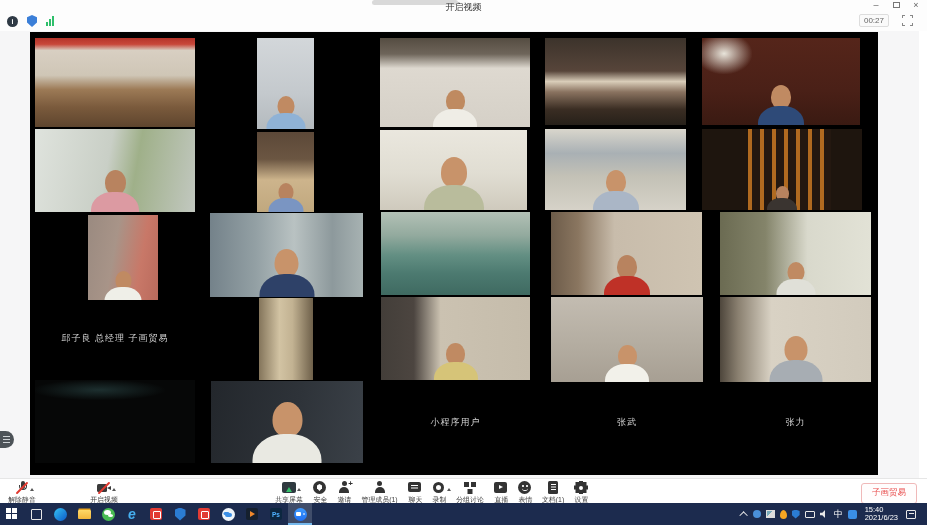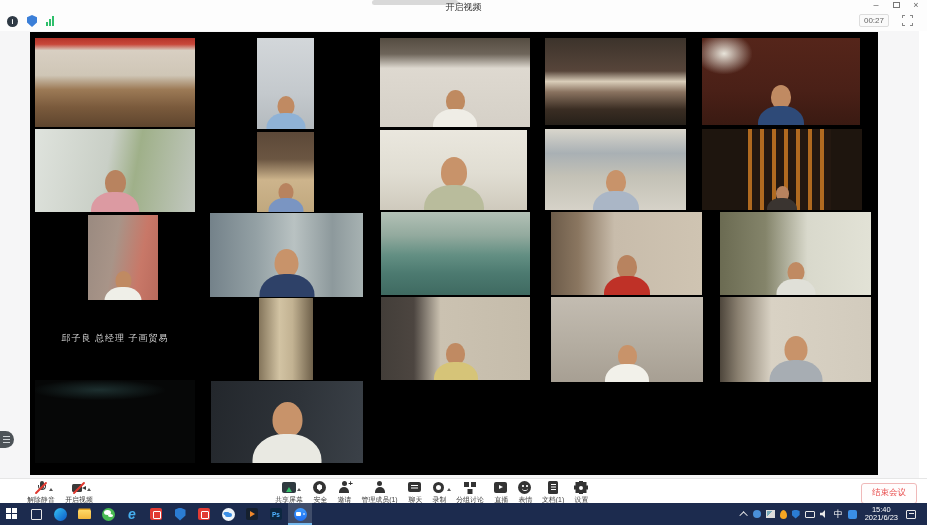--- a/index.html
+++ b/index.html
@@ -59,21 +59,21 @@
   .sc-wall1 { background:linear-gradient(90deg,#6d5c4a 0%,#8a7660 18%,#c8bcab 42%,#cfc4b2 100%); }
   .sc-wood { background:linear-gradient(180deg,#c3bcb1 0%,#b4ada1 55%,#a79f93 100%); }
   .sc-maroon { background:radial-gradient(30% 40% at 14% 18%, #e8e4da 0%, rgba(0,0,0,0) 60%), linear-gradient(180deg,#55251a 0%,#4a2017 60%,#3a1a12 100%); }
   .sc-lattice { background:repeating-linear-gradient(90deg,#b06a20 0 4px,#241810 4px 12px) , #1e150e; background-size:52% 100%; background-position:60% 0; background-repeat:no-repeat; background-color:#1e150e; }
   .sc-split { background:linear-gradient(90deg,#6b6b52 0%,#84846a 30%,#d9d9cc 58%,#e2e2d6 100%); }
   .sc-beige { background:linear-gradient(90deg,#4e463c 0%,#8a8070 12%,#d9d2c4 34%,#d2cbbd 100%); }
 
   
   #toolbar { position:absolute; left:0; top:478px; width:927px; height:25px; background:#fff; border-top:1px solid #e6e6e6; }
   .tb-group { position:absolute; top:1px; display:flex; align-items:flex-start; }
-  #tb-left { left:22px; }
+  #tb-left { left:3px;gap:44px; }
   #tb-center { left:270px; }
   .tb-item { display:flex; flex-direction:column; align-items:center; padding:1px 4px 0; position:relative; }
   .tb-item .lbl { font-size:7.5px; color:#3c3c3c; white-space:nowrap; margin-top:0px; transform:scale(.92); }
   .tb-ic { position:relative; width:16px; height:14px; }
   .caret { position:absolute; right:-4px; top:5px; width:0; height:0; border:2.5px solid transparent; border-bottom:3.5px solid #555; }
 
   .mic-muted-icon .bar { position:absolute; left:6.5px; top:0px; width:4px; height:8px; background:#3a3a3a; border-radius:2px; }
   .mic-muted-icon .arc { position:absolute; left:4.5px; top:4px; width:8px; height:5px; border:1.5px solid #3a3a3a; border-top:none; border-radius:0 0 7px 7px; }
   .slash { position:absolute; left:0px; top:6px; width:16px; height:2px; background:#e0392f; border-radius:1px; transform:rotate(-45deg); }
   .camera-off-icon .body { position:absolute; left:1px; top:3px; width:10px; height:8px; background:#3a3a3a; border-radius:1.5px; }
@@ -126,21 +126,21 @@
   .tr { display:inline-block; }
   .tr-arrow { width:6px; height:6px; border-left:1.5px solid #e8e8e8; border-top:1.5px solid #e8e8e8; transform:rotate(45deg) translateY(2px); }
   .tr-blue { width:8px; height:8px; border-radius:50%; background:#4a90d9; }
   .tr-pic { width:9px; height:8px; border:1px solid #ddd; background:linear-gradient(135deg,#7ab 40%,#ddd 40%); }
   .tr-flame { width:7px; height:9px; background:#f6a623; border-radius:50% 50% 50% 50% / 62% 62% 38% 38%; }
   .tr-shield { width:8px; height:9px; background:#2b7cd3; clip-path:polygon(50% 0,100% 18%,100% 62%,50% 100%,0 62%,0 18%); }
   .tr-display { width:10px; height:7px; border:1px solid #e8e8e8; border-radius:1px; }
   .tr-vol { width:9px; height:8px; background:#e8e8e8; clip-path:polygon(0 35%,30% 35%,60% 0,60% 100%,30% 65%,0 65%); }
   .tr-zh { color:#fff; font-size:9px; line-height:10px; }
   .tr-blueapp { width:9px; height:9px; background:#3a8ee6; border-radius:2px; }
-  #clock { color:#fff; font-size:7.5px; text-align:center; line-height:8.5px; padding:0 3px; }
+  #clock { color:#fff; font-size:7.5px; text-align:left; line-height:8.5px; padding:0 3px; }
   .tr-notif { width:10px; height:9px; border:1px solid #e8e8e8; border-radius:1px; position:relative; }
   .tr-notif:after { content:""; position:absolute; left:1.5px; top:2.5px; width:5px; height:1px; background:#e8e8e8; }
   #show-desktop { width:4px; border-left:1px solid #3a4a6e; }
 </style>
 </head>
 <body>
 
 <div id="titlebar">
   <div id="drag-pill"></div>
   <div id="title">开启视频</div>
@@ -224,39 +224,45 @@
         <div class="torso" style="width: 60px; height: 25px; background: rgb(185, 188, 156);"></div>
       </div>
     </div>
     <div class="tile sc-oval" style="left: 381px; top: 181px; width: 149px; height: 83px;"></div>
     <div class="tile sc-speaker" style="left: 381px; top: 266px; width: 149px; height: 83px;">
       <div class="person">
         <div class="head" style="width: 19px; height: 22px; background: rgb(192, 138, 98);"></div>
         <div class="torso" style="width: 44px; height: 18px; background: rgb(214, 196, 120);"></div>
       </div>
     </div>
+    <div class="tile sc-black" style="left: 381px; top: 351px; width: 149px; height: 81px;">
+      <div class="vname">小程序用户</div>
+    </div>
     <div class="tile sc-room2" style="left: 545px; top: 7px; width: 141px; height: 87px;"></div>
     <div class="tile sc-painting" style="left: 545px; top: 98px; width: 141px; height: 81px;">
       <div class="person">
         <div class="head" style="width: 20px; height: 24px; background: rgb(200, 147, 106);"></div>
         <div class="torso" style="width: 46px; height: 19px; background: rgb(170, 182, 198);"></div>
       </div>
     </div>
     <div class="tile sc-wall1" style="left: 551px; top: 181px; width: 151px; height: 83px;">
       <div class="person">
         <div class="head" style="width: 20px; height: 24px; background: rgb(184, 131, 95);"></div>
         <div class="torso" style="width: 46px; height: 19px; background: rgb(191, 49, 39);"></div>
       </div>
     </div>
     <div class="tile sc-wood" style="left: 551px; top: 266px; width: 152px; height: 85px;">
       <div class="person">
         <div class="head" style="width: 19px; height: 22px; background: rgb(200, 147, 106);"></div>
         <div class="torso" style="width: 44px; height: 18px; background: rgb(242, 241, 234);"></div>
       </div>
     </div>
+    <div class="tile sc-black" style="left: 551px; top: 351px; width: 152px; height: 81px;">
+      <div class="vname">张武</div>
+    </div>
     <div class="tile sc-maroon" style="left: 702px; top: 7px; width: 158px; height: 87px;">
       <div class="person">
         <div class="head" style="width: 20px; height: 24px; background: rgb(192, 138, 98);"></div>
         <div class="torso" style="width: 46px; height: 19px; background: rgb(46, 74, 120);"></div>
       </div>
     </div>
     <div class="tile sc-lattice" style="left: 702px; top: 98px; width: 160px; height: 81px;">
       <div class="person">
         <div class="head" style="width: 13px; height: 15px; background: rgb(184, 131, 95);"></div>
         <div class="torso" style="width: 30px; height: 12px; background: rgb(58, 52, 48);"></div>
@@ -266,20 +272,23 @@
       <div class="person">
         <div class="head" style="width: 17px; height: 20px; background: rgb(192, 138, 98);"></div>
         <div class="torso" style="width: 39px; height: 16px; background: rgb(224, 224, 216);"></div>
       </div>
     </div>
     <div class="tile sc-beige" style="left: 720px; top: 266px; width: 151px; height: 85px;">
       <div class="person">
         <div class="head" style="width: 23px; height: 27px; background: rgb(200, 147, 106);"></div>
         <div class="torso" style="width: 53px; height: 22px; background: rgb(167, 173, 179);"></div>
       </div>
+    </div>
+    <div class="tile sc-black" style="left: 720px; top: 351px; width: 151px; height: 81px;">
+      <div class="vname">张力</div>
     </div>
   </div>
 
 <div id="toolbar">
   <div id="tb-left" class="tb-group">
       <div class="tb-item">
         <span class="tb-ic mic-muted-icon">
           <span class="bar"></span>
           <span class="arc"></span>
           <span class="slash"></span>
@@ -371,21 +380,21 @@
         <span class="lbl">文档(1)</span>
       </div>
       <div class="tb-item">
         <span class="tb-ic settings-icon">
           <span class="gr1"></span>
           <span class="gr2"></span>
         </span>
         <span class="lbl">设置</span>
       </div>
     </div>
-  <button id="end-btn">结束会议</button>
+  <button id="end-btn">子画贸易</button>
 </div>
 
 <div id="taskbar">
   <div id="task-apps" style="display:flex">
       <div class="task-cell tb-start"></div>
       <div class="task-cell tb-taskview"></div>
       <div class="task-cell tb-edge"></div>
       <div class="task-cell tb-explorer"></div>
       <div class="task-cell tb-wechat"></div>
       <div class="task-cell tb-ie"></div>

